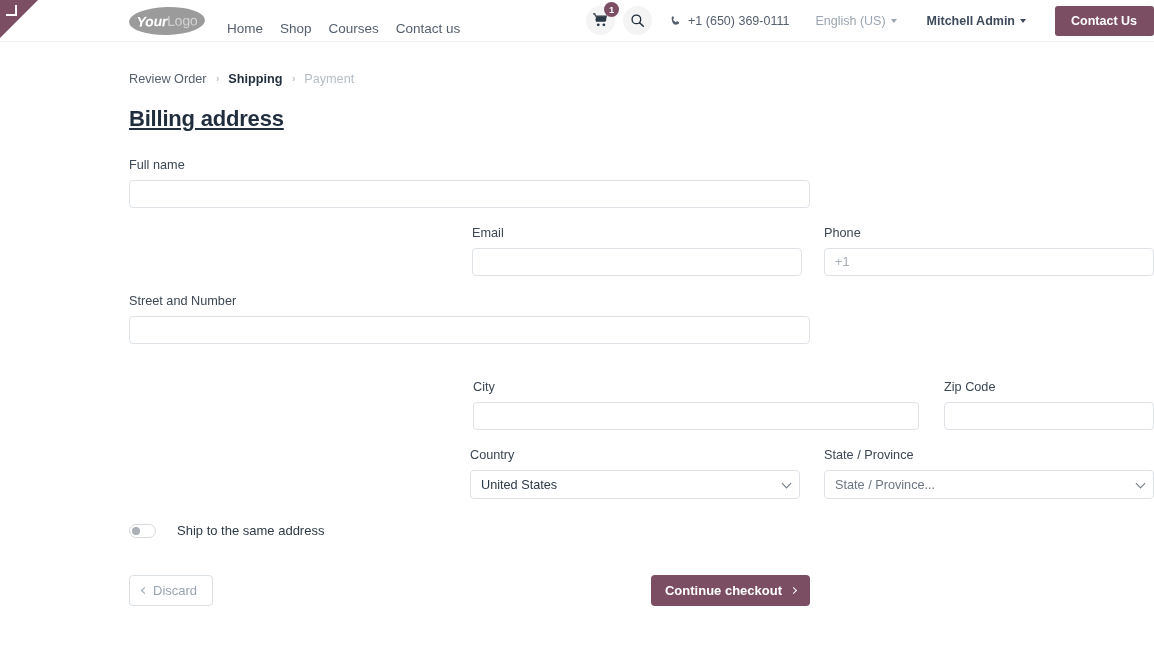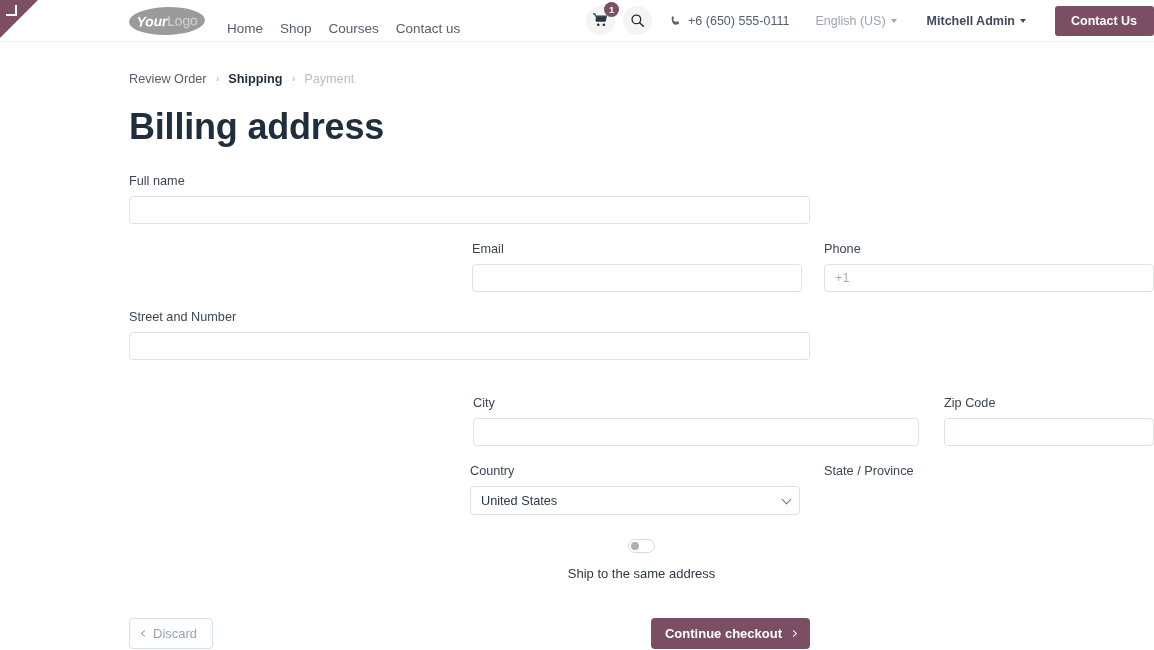--- a/index.html
+++ b/index.html
@@ -164,25 +164,26 @@
   .bc-item.current { color: #1f2d3d; font-weight: bold; }
   .bc-item.muted { color: #b6bec7; }
   .bc-sep {
     color: #b6bec7;
     font-size: 11px;
     font-weight: bold;
     transform: scaleX(0.8);
   }
 
   .page-title {
-    font-size: 36px;
+    font-size: 22px;
     font-weight: bold;
     color: #1f2d3d;
     margin: 20px 0 0 0;
     letter-spacing: -0.2px;
+    text-decoration: underline;
   }
 
   .form-area { margin-top: 26px; }
   .field-row { display: flex; justify-content: flex-end; }
   .field { margin-bottom: 0; }
   .field-label {
     display: block;
     font-size: 12.7px;
     color: #3b4754;
     margin-bottom: 8px;
@@ -230,23 +231,22 @@
   .w-zip    { width: 210px; }
   .w-half   { width: 330px; }
   .sp-22 { width: 22px; flex: none; }
   .sp-24 { width: 24px; flex: none; }
   .sp-25 { width: 25px; flex: none; }
 
   
   .toggle-row {
     display: flex;
     align-items: center;
-    gap: 13px;
+    gap: 21px;
     margin-top: 24px;
-    flex-direction: column;
   }
   .toggle {
     width: 27px;
     height: 14px;
     border-radius: 7px;
     background: #ffffff;
     border: 1px solid #d6dade;
     position: relative;
     cursor: pointer;
     flex: none;
@@ -341,21 +341,21 @@
       <svg width="15" height="15" viewBox="0 0 16 16" aria-hidden="true">
         <circle cx="6.8" cy="6.8" r="4.6" fill="none" stroke="#1f2d3d" stroke-width="1.4"></circle>
         <line x1="10.3" y1="10.3" x2="14.2" y2="14.2" stroke="#1f2d3d" stroke-width="1.6" stroke-linecap="round"></line>
       </svg>
     </div>
 
     <div class="phone-block">
       <svg width="12" height="12" viewBox="0 0 16 16" aria-hidden="true">
         <path d="M3 1.6c1 0 1.3.3 1.7 1.3.4 1 .5 1.4 0 1.9l-.8.7c.6 1.6 2 3 3.6 3.6l.7-.8c.5-.5.9-.4 1.9 0 1 .4 1.3.7 1.3 1.7 0 .9-.8 1.9-1.9 1.9C5.6 13.9 2.1 10.4 2.1 3.5c0-1.1 1-1.9 1.9-1.9z" fill="#55606e" transform="scale(1.05)"></path>
       </svg>
-      <span>+6 (650) 555-0111</span>
+      <span>+1 (650) 369-0111</span>
     </div>
 
     <div class="lang-block">
       <span>English (US)</span>
       <span class="caret"></span>
     </div>
 
     <div class="user-block">
       <span>Mitchell Admin</span>
       <span class="caret"></span>
@@ -430,20 +430,26 @@
         <div class="select-wrap">
           <select class="control">
             <option>United States</option>
           </select>
           <span class="select-chevron"></span>
         </div>
       </div>
       <div class="sp-24"></div>
       <div class="field w-half">
         <label class="field-label">State / Province</label>
+        <div class="select-wrap">
+          <select class="control" style="color:#6b7682;">
+            <option>State / Province...</option>
+          </select>
+          <span class="select-chevron"></span>
+        </div>
       </div>
     </div>
 
     <div class="toggle-row">
       <div class="toggle">
         <span class="knob"></span>
       </div>
       <span class="toggle-label">Ship to the same address</span>
     </div>
 

